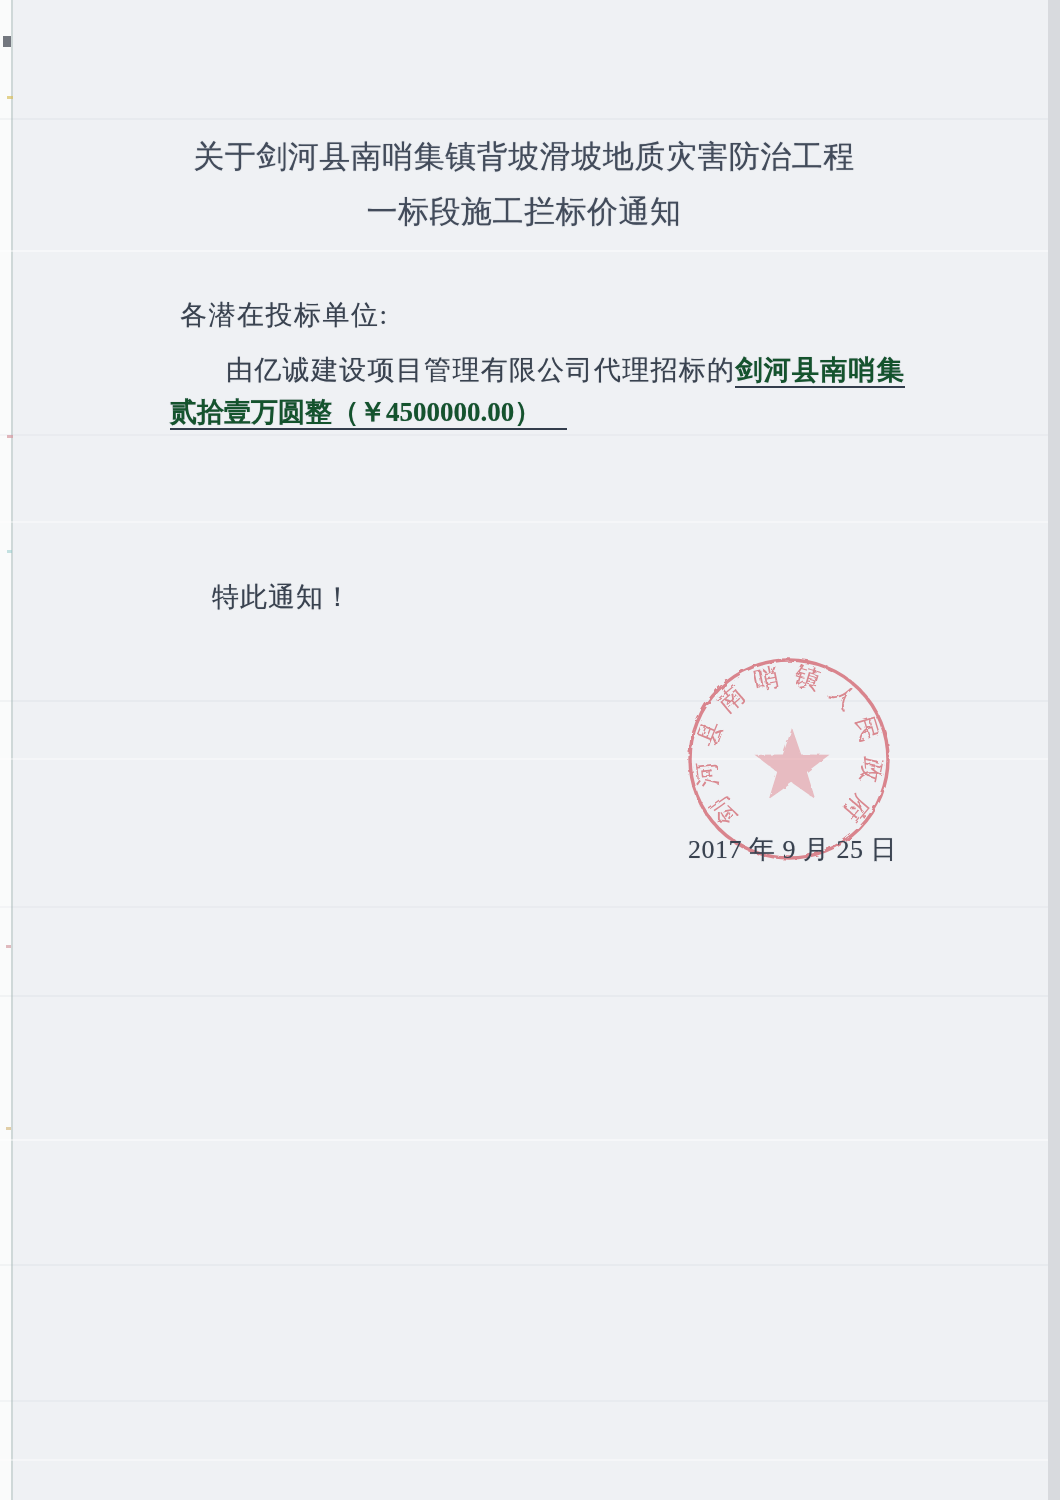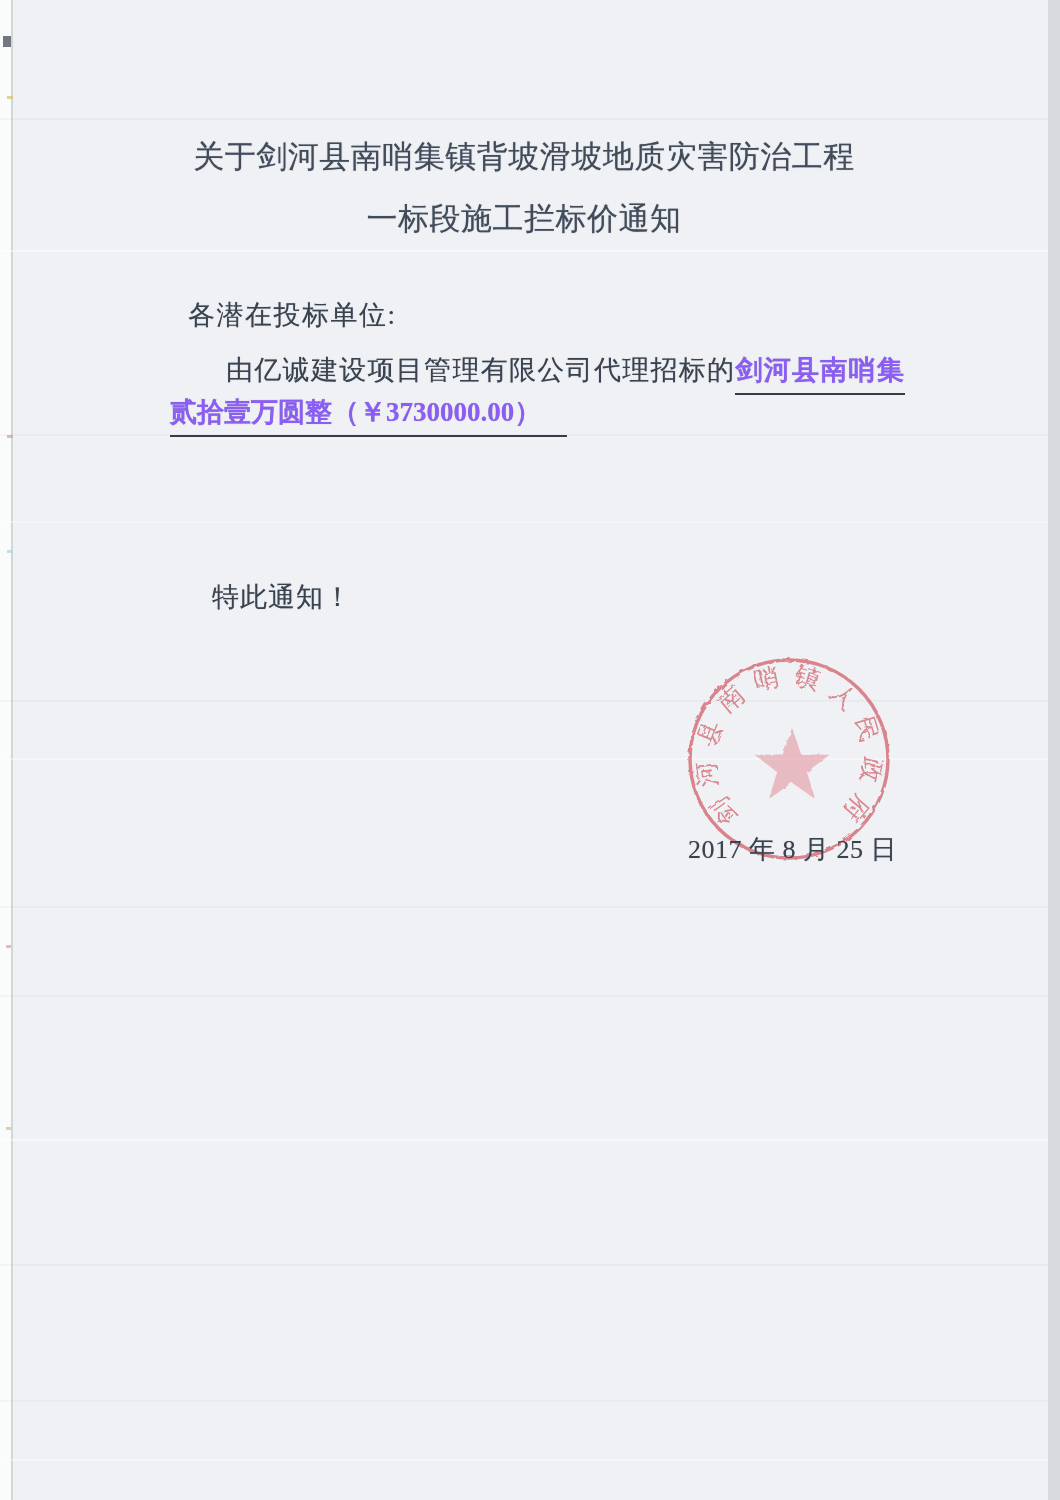--- a/index.html
+++ b/index.html
@@ -15,30 +15,30 @@
   
   .edge-strip { position:absolute; left:0; top:0; width:11px; height:100%; background:#fafbfb; }
   .edge-line  { position:absolute; left:11px; top:0; width:2px; height:100%;
                 background:rgba(150,168,162,0.35); }
   .scanline { position:absolute; left:0; width:100%; height:2px; pointer-events:none; }
   .tick { position:absolute; pointer-events:none; }
   
   .title { position:absolute; top:136px; left:0; right:0; text-align:center;
            font-size:31px; letter-spacing:0.5px; color:#424b5a;
            text-shadow:0 0 1px rgba(70,80,100,0.55); }
-  .title .l2 { margin-top:20px; }
-  .salutation { position:absolute; top:297px; left:188px; font-size:27px; letter-spacing:1.5px;
+  .title .l2 { margin-top:13px; }
+  .salutation { position:absolute; top:297px; left:180px; font-size:27px; letter-spacing:1.5px;
                 text-shadow:0 0 0.8px rgba(70,80,100,0.5); }
   .para { position:absolute; top:350px; left:170px; width:740px; font-size:27px;
           text-shadow:0 0 0.8px rgba(70,80,100,0.5); }
   .pline { height:42px; line-height:40px; white-space:nowrap; }
   .pline1 { padding-left:56px; letter-spacing:1.3px; }
   .pline2 { letter-spacing:-0.7px; }
   .pline3 { letter-spacing:0; }
-  .bu { font-weight:bold; color:#8b5cf6; padding-bottom:8px;
+  .bu { font-weight:bold; color:#14532d; padding-bottom:1px;
         border-bottom:2.6px solid #333d4c; }
   .sp-ext { display:inline-block; width:26px; }
   .closing { position:absolute; top:549px; left:212px; font-size:27px; letter-spacing:1px;
              text-shadow:0 0 0.8px rgba(70,80,100,0.5);margin-top:30px; }
   .signature { position:absolute; top:777px; left:650px; font-size:25.5px; letter-spacing:0.3px;
                z-index:2; text-shadow:0 0 0.8px rgba(70,80,100,0.5); }
   .docdate { position:absolute; top:832px; left:688px; font-size:26px; letter-spacing:0.5px;
              z-index:2; text-shadow:0 0 0.8px rgba(70,80,100,0.5); }
   
   .stamp { position:absolute; left:686px; top:656px; width:206px; height:206px; z-index:1;
@@ -75,21 +75,21 @@
     <div class="l2">一标段施工拦标价通知</div>
   </div>
 
   <div class="salutation">各潜在投标单位:</div>
 
   <div class="para">
     <div class="pline pline1">
       <span>由亿诚建设项目管理有限公司代理招标的</span><b class="bu">剑河县南哨集</b>
     </div>
     <div class="pline pline3">
-      <b class="bu"><span>贰拾壹万圆整（￥3730000.00）</span><span class="sp-ext"></span></b>
+      <b class="bu"><span>贰拾壹万圆整（￥4500000.00）</span><span class="sp-ext"></span></b>
     </div>
   </div>
 
   <div class="closing">特此通知！</div>
 
   <div class="stamp">
     <svg width="206" height="206" viewBox="0 0 204 204">
       <defs>
         <filter id="rough" x="-15%" y="-15%" width="130%" height="130%">
           <feTurbulence type="fractalNoise" baseFrequency="0.15" numOctaves="2" result="n"></feTurbulence>
@@ -100,15 +100,15 @@
       <g filter="url(#rough)">
         <circle cx="102" cy="102" r="98" fill="none" stroke="#d2636c" stroke-width="3.4" opacity="0.85"></circle>
         <polygon points="105,71 114.1,97.5 142.1,97.9 119.7,114.8 127.9,141.6 105,125.5 82.1,141.6 90.3,114.8 67.9,97.9 95.9,97.5" fill="#dd7a82" opacity="0.5"></polygon>
         <text font-size="25" fill="#d2636c" opacity="0.82" letter-spacing="11.5" font-family="Liberation Serif, DejaVu Serif, serif">
           <textPath href="#arcPath" startOffset="4">剑河县南哨镇人民政府</textPath>
         </text>
       </g>
     </svg>
   </div>
 
-  <div class="docdate">2017 年 8 月 25 日</div>
+  <div class="docdate">2017 年 9 月 25 日</div>
 
 </div>
 
 </body></html>

